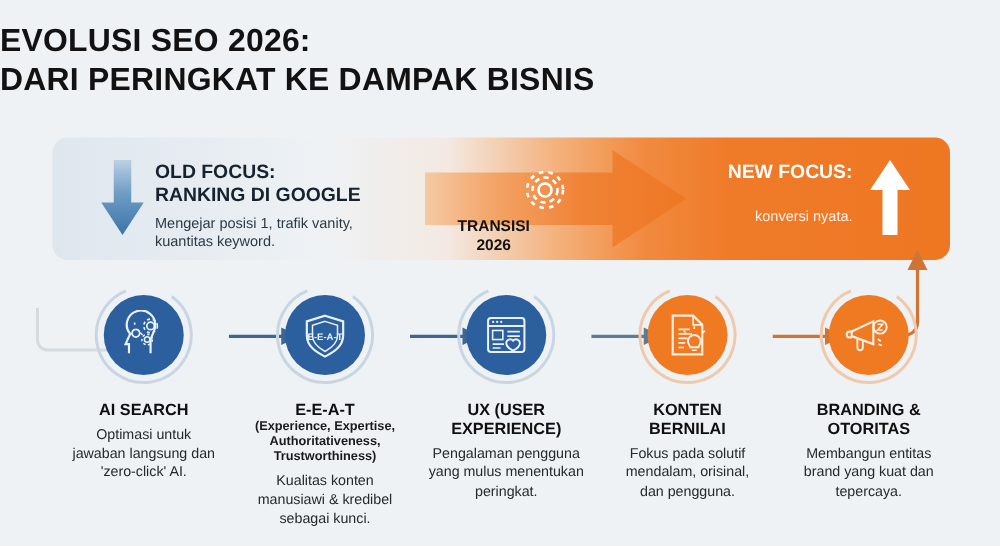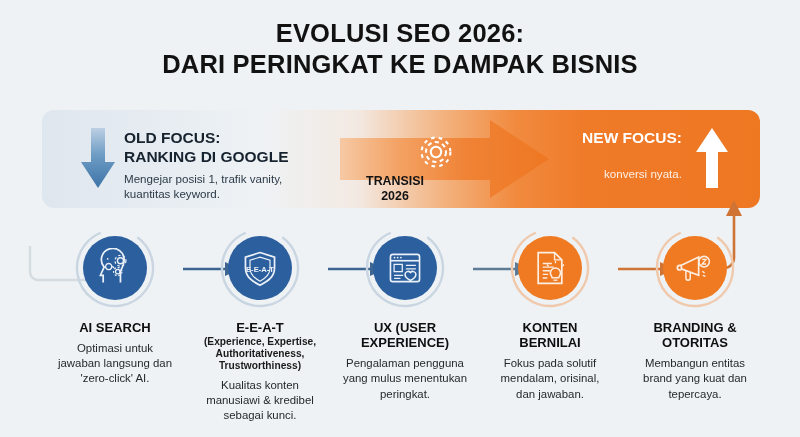--- a/index.html
+++ b/index.html
@@ -6,21 +6,21 @@
   body{
     width:800px;height:437px;overflow:hidden;
     background:#eef2f4;
     font-family:"Liberation Sans", sans-serif;
     position:relative;
   }
   #canvas{position:absolute;inset:0;}
 
   
   .title-wrap{
-    position:absolute;left:0;top:18px;width:800px;text-align:center;
+    position:absolute;left:0;top:18px;width:800px;
     line-height:1.22;
   }
   .title-line{
     font-weight:bold;font-size:25.5px;color:#121212;letter-spacing:.2px;
     display:block;
   }
 
   
   .banner{
     position:absolute;left:42px;top:110px;width:718px;height:98px;
@@ -285,21 +285,21 @@
           <path d="M28 22 a5.6 5.6 0 0 1 5.6 5.6 c0 2.4 -1.8 3.4 -2 5.2 h-7.2 c-.2 -1.8 -2 -2.8 -2 -5.2 A5.6 5.6 0 0 1 28 22 Z" stroke-width="1.7"></path>
           <path d="M25.8 35.4 h4.4" stroke-width="1.5"></path>
           <path d="M28 16.8 v-2.4 M35.6 20 l1.8 -1.8 M20.4 20 l-1.8 -1.8" stroke-width="1.4"></path>
         </svg>
       </div>
     </div>
     <div class="step-title">KONTEN<br>BERNILAI</div>
     <div class="step-desc">
       <span>Fokus pada solutif</span><br>
       <span>mendalam, orisinal,</span><br>
-      <span>dan jawaban.</span>
+      <span>dan pengguna.</span>
     </div>
   </div>
 
   <div class="step" style="left:620px;">
     <div class="circle-holder">
       <svg class="ring" viewBox="0 0 80 80">
         <circle cx="40" cy="40" r="38" fill="none" stroke="#f0c9ac" stroke-width="2.4" stroke-dasharray="200 39" transform="rotate(-54 40 40)"></circle>
       </svg>
       <div class="disc orange">
         <svg viewBox="0 0 44 44" width="40" height="40" fill="none" stroke="#fdeee2" stroke-width="1.9">

